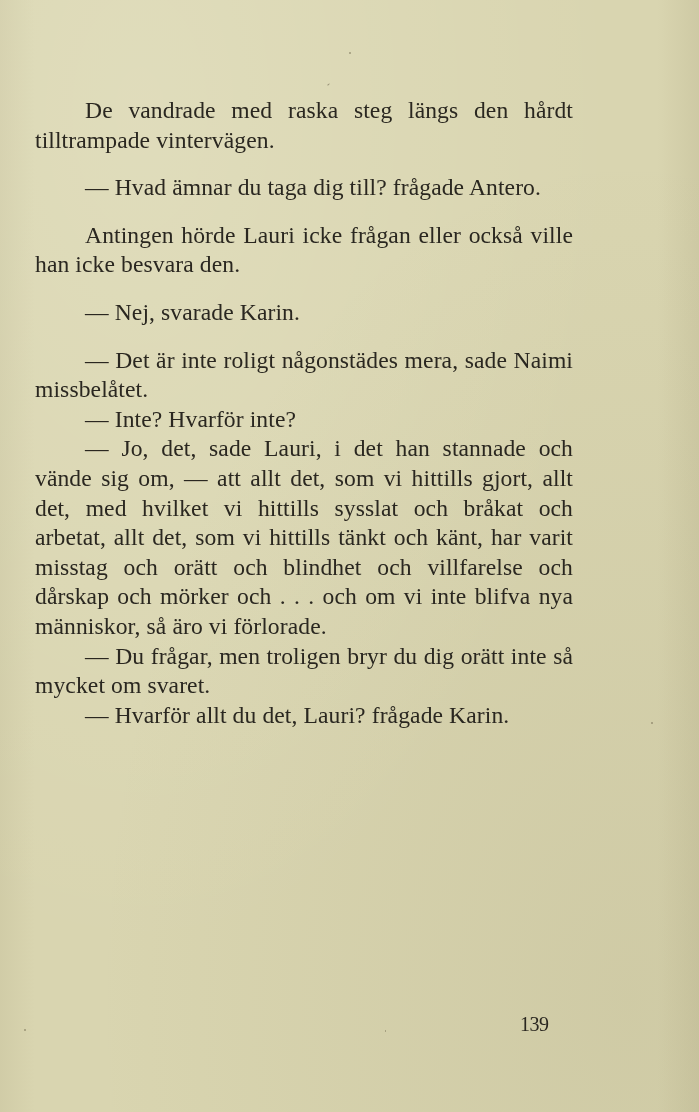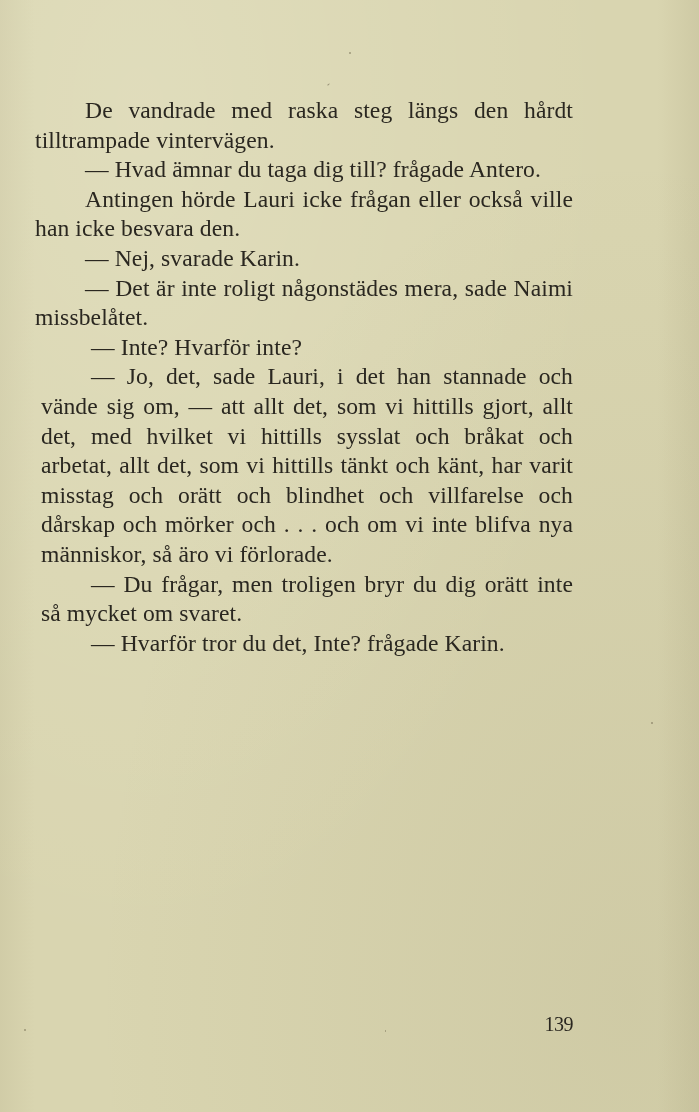--- a/index.html
+++ b/index.html
@@ -35,32 +35,30 @@
       letter-spacing: 0.1px;
     }
     .para {
       margin: 0;
       text-align: justify;
       text-align-last: left;
       text-indent: 50px;
       hyphens: manual;
     }
     .para.gap {
-      margin-top: 0;
+      margin-top: 18px;
     }
     .para.nogap {
       margin-top: 0;
-      margin-left: 6px;
     }
     .page-number {
       position: absolute;
       left: 520px;
       top: 1012px;
       width: 53px;
-      text-align: right;
       font-size: 20px;
       line-height: 24px;
       letter-spacing: -0.5px;
     }
     .speck {
       position: absolute;
       width: 2px; height: 2px;
       border-radius: 50%;
       background: rgba(80,70,50,0.45);
     }
@@ -72,21 +70,21 @@
 
   <div class="text-block">
     <p class="para">De vandrade med raska steg längs den hårdt tilltrampade vintervägen.</p>
     <p class="para gap">— Hvad ämnar du taga dig till? frågade Antero.</p>
     <p class="para gap">Antingen hörde Lauri icke frågan eller också ville han icke besvara den.</p>
     <p class="para gap">— Nej, svarade Karin.</p>
     <p class="para gap">— Det är inte roligt någonstädes mera, sade Naimi missbelåtet.</p>
     <p class="para nogap">— Inte? Hvarför inte?</p>
     <p class="para nogap">— Jo, det, sade Lauri, i det han stannade och vände sig om, — att allt det, som vi hittills gjort, allt det, med hvilket vi hittills sysslat och bråkat och arbetat, allt det, som vi hittills tänkt och känt, har varit misstag och orätt och blind­het och villfarelse och dårskap och mörker och . . . och om vi inte blifva nya människor, så äro vi förlorade.</p>
     <p class="para nogap">— Du frågar, men troligen bryr du dig orätt inte så mycket om svaret.</p>
-    <p class="para nogap">— Hvarför tror du det, Inte? frågade Karin.</p>
+    <p class="para nogap">— Hvarför allt du det, Lauri? frågade Karin.</p>
   </div>
 
   <div class="page-number">139</div>
 
   <span class="speck" style="left:349px; top:52px;"></span>
   <span class="speck" style="left:327px; top:84px; width:3px; height:1px; transform:rotate(-40deg);"></span>
   <span class="speck" style="left:651px; top:722px;"></span>
   <span class="speck" style="left:24px; top:1029px;"></span>
   <span class="speck" style="left:385px; top:1030px; width:1px; height:2px;"></span>
 </div>

